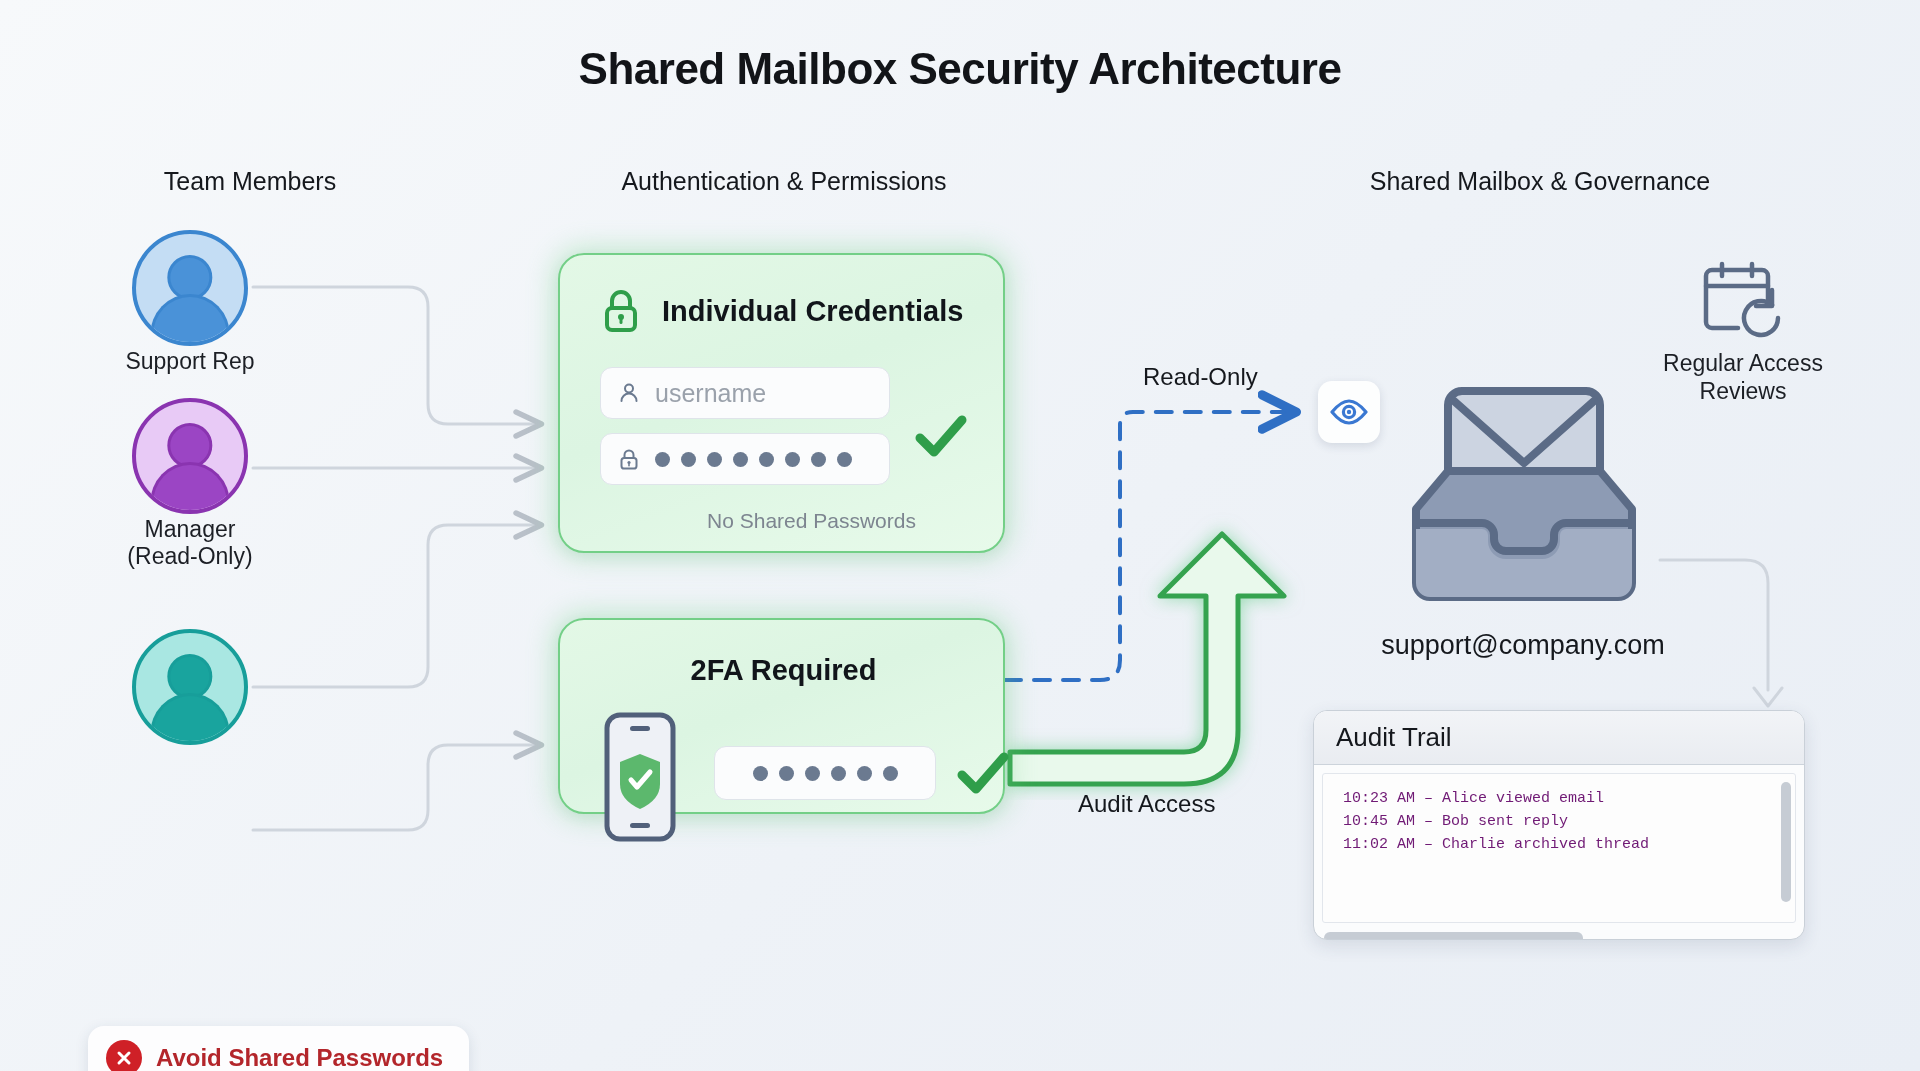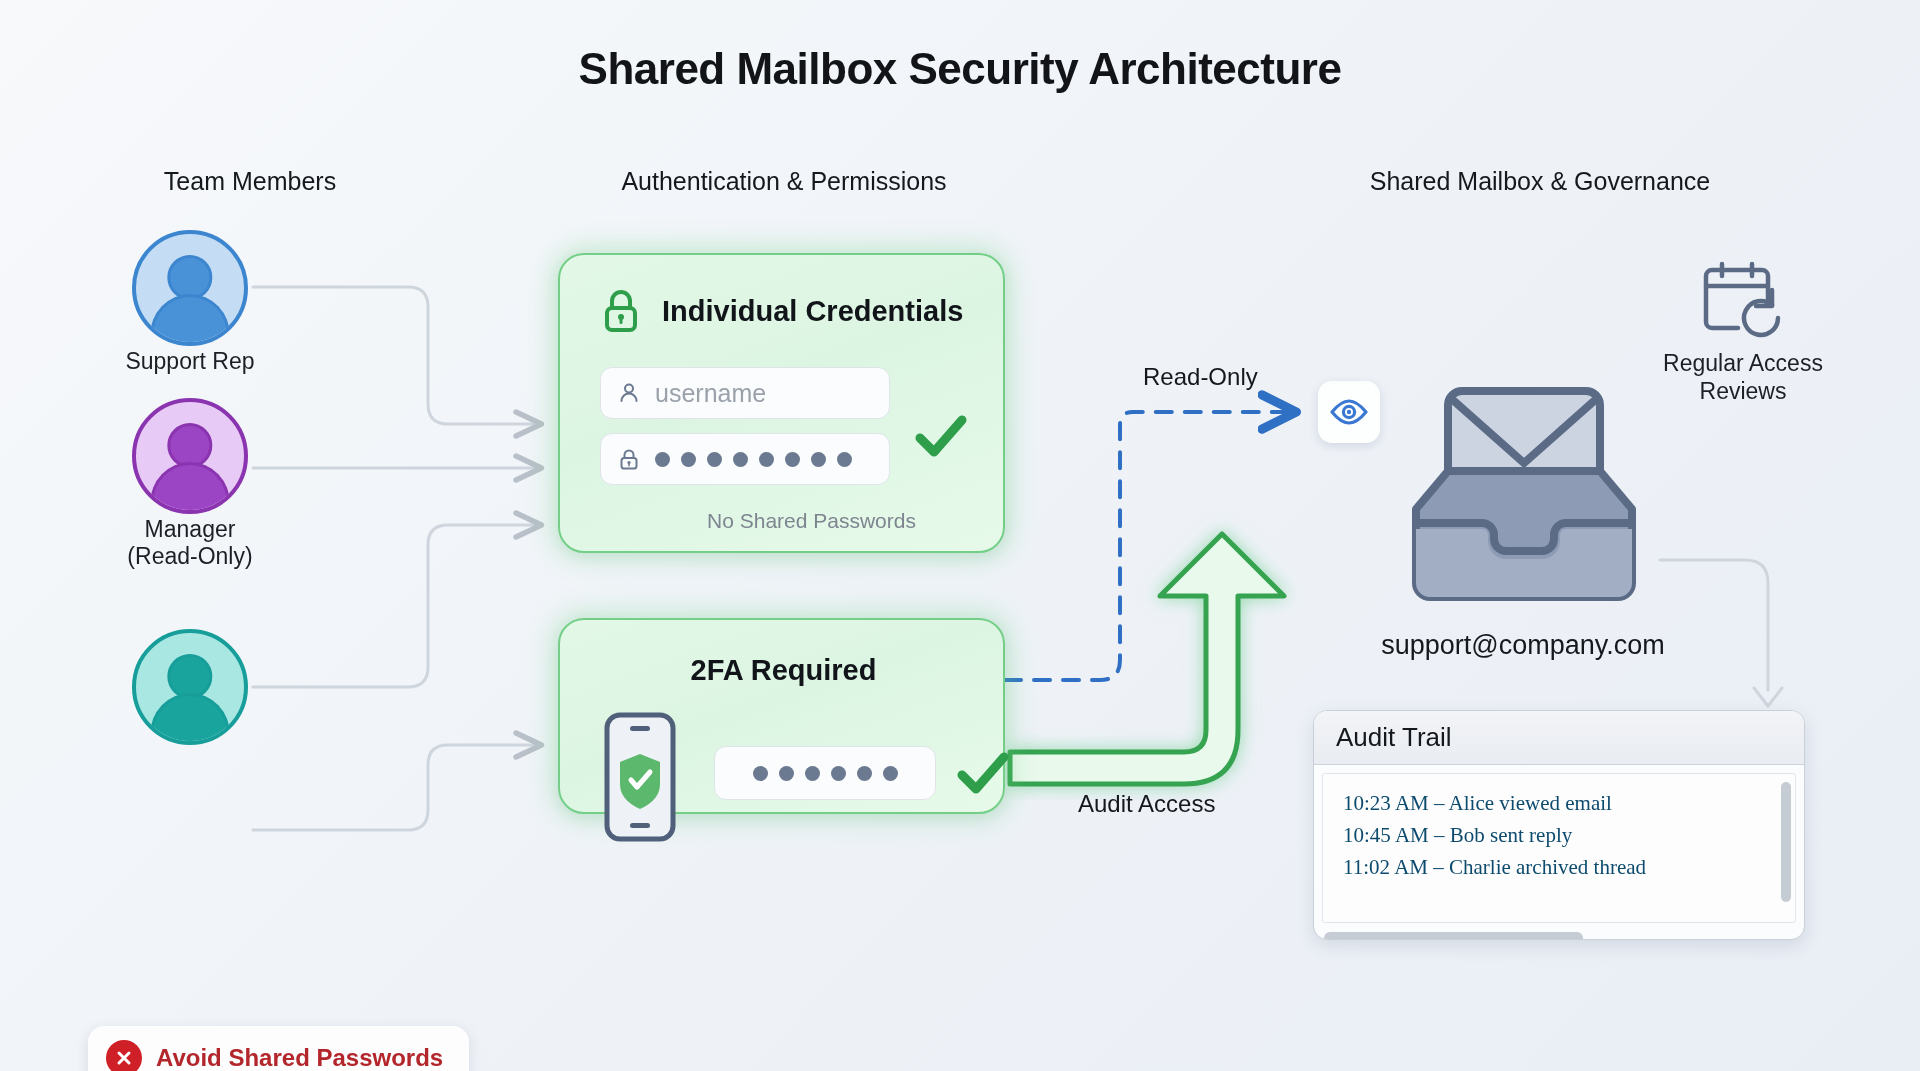--- a/index.html
+++ b/index.html
@@ -83,22 +83,22 @@
     border-bottom:1.5px solid #ccd3db;height:54px;display:flex;align-items:center;
     padding-left:22px;box-sizing:border-box;
   }
   #audit-title{font-size:26px;color:#15181d;}
   #audit-body{
     position:relative;padding:14px 20px 0 20px;box-sizing:border-box;
     height:150px;background:#fdfdfd;border:1px solid #e2e6ec;margin:8px 8px 0 8px;
     border-radius:3px;overflow:hidden;
   }
   .audit-line{
-    font-family:Liberation Serif, serif;
-    font-size:21px;color:#0c4a6e;line-height:1.52;white-space:pre;
+    font-family:Liberation Mono, monospace;
+    font-size:15px;color:#701a75;line-height:1.52;white-space:pre;
   }
   #audit-vscroll{
     position:absolute;right:4px;top:8px;width:10px;height:120px;
     background:#c6ccd4;border-radius:6px;
   }
   #audit-hscroll-track{height:18px;margin:6px 10px 8px 10px;position:relative;}
   #audit-hscroll{position:absolute;left:0;top:3px;width:55%;height:12px;
     background:#c6ccd4;border-radius:6px;}
 
   

